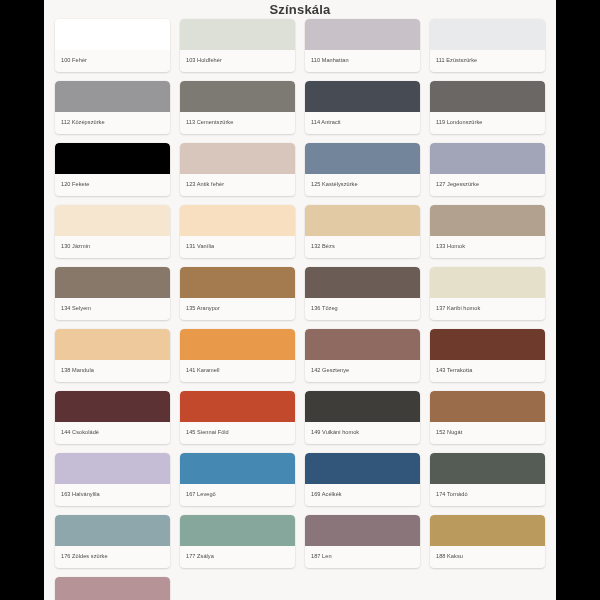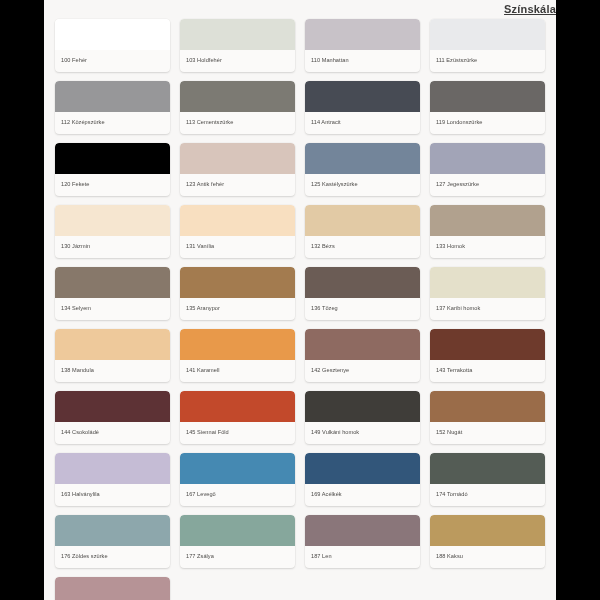--- a/index.html
+++ b/index.html
@@ -25,29 +25,28 @@
     position: absolute;
     left: 44px;
     top: 0px;
     width: 512px;
     height: 600px;
     background: #f8f7f6;
     overflow: hidden;
   }
 
   #page-title {
-    text-align: right;
-    font-size: 11px;
+    text-align: center;
+    font-size: 13px;
     font-weight: bold;
     color: #3b3a39;
     letter-spacing: 0.2px;
     padding-top: 4px;
     padding-bottom: 4px;
     line-height: 11px;
-    text-decoration: underline;
   }
 
   #swatch-grid {
     display: grid;
     grid-template-columns: repeat(4, 1fr);
     column-gap: 10px;
     row-gap: 9px;
     padding: 0 11px 10px 11px;
     box-sizing: border-box;
   }

